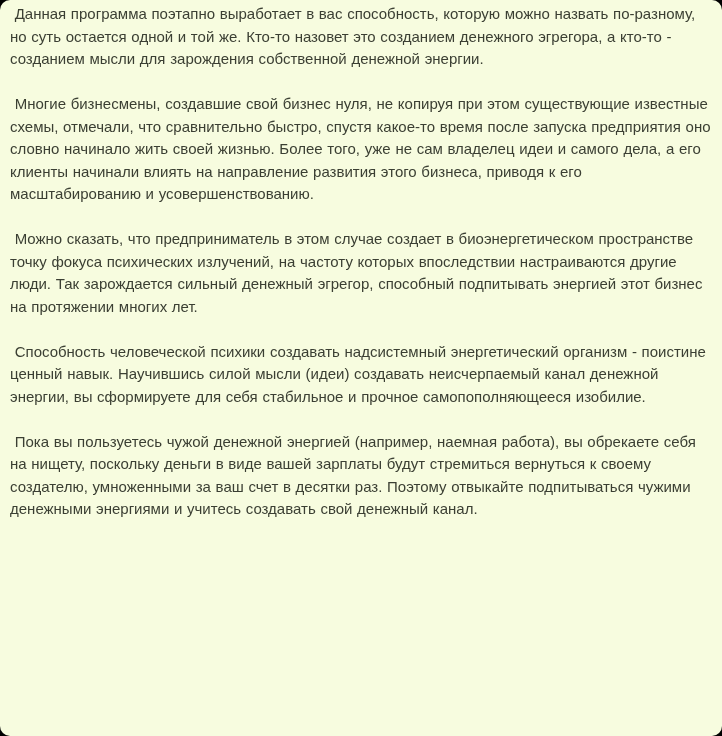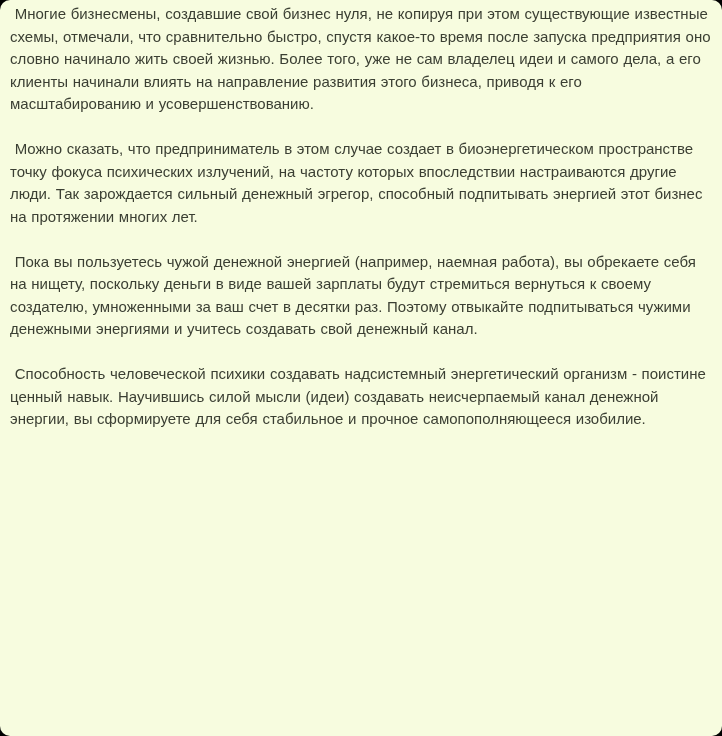--- a/index.html
+++ b/index.html
@@ -31,17 +31,18 @@
     margin: 0 0 22.5px 0;        
     text-align: left;
     word-spacing: 0.5px;
   }
   .para:last-child { margin-bottom: 0; }
 </style>
 </head>
 <body>
 
 <div class="page">
+  <p class="para"> Данная программа поэтапно выработает в вас способность, которую можно назвать по-разному, но суть остается одной и той же. Кто-то назовет это созданием денежного эгрегора, а кто-то - созданием мысли для зарождения собственной денежной энергии.</p>
   <p class="para"> Многие бизнесмены, создавшие свой бизнес нуля, не копируя при этом существующие известные схемы, отмечали, что сравнительно быстро, спустя какое-то время после запуска предприятия оно словно начинало жить своей жизнью. Более того, уже не сам владелец идеи и самого дела, а его клиенты начинали влиять на направление развития этого бизнеса, приводя к его масштабированию и усовершенствованию.</p>
   <p class="para"> Можно сказать, что предприниматель в этом случае создает в биоэнергетическом пространстве точку фокуса психических излучений, на частоту которых впоследствии настраиваются другие люди. Так зарождается сильный денежный эгрегор, способный подпитывать энергией этот бизнес на протяжении многих лет.</p>
+  <p class="para"> Способность человеческой психики создавать надсистемный энергетический организм - поистине ценный навык. Научившись силой мысли (идеи) создавать неисчерпаемый канал денежной энергии, вы сформируете для себя стабильное и прочное самопополняющееся изобилие.</p>
   <p class="para"> Пока вы пользуетесь чужой денежной энергией (например, наемная работа), вы обрекаете себя на нищету, поскольку деньги в виде вашей зарплаты будут стремиться вернуться к своему создателю, умноженными за ваш счет в десятки раз. Поэтому отвыкайте подпитываться чужими денежными энергиями и учитесь создавать свой денежный канал.</p>
-  <p class="para"> Способность человеческой психики создавать надсистемный энергетический организм - поистине ценный навык. Научившись силой мысли (идеи) создавать неисчерпаемый канал денежной энергии, вы сформируете для себя стабильное и прочное самопополняющееся изобилие.</p>
 </div>
 
 </body></html>

